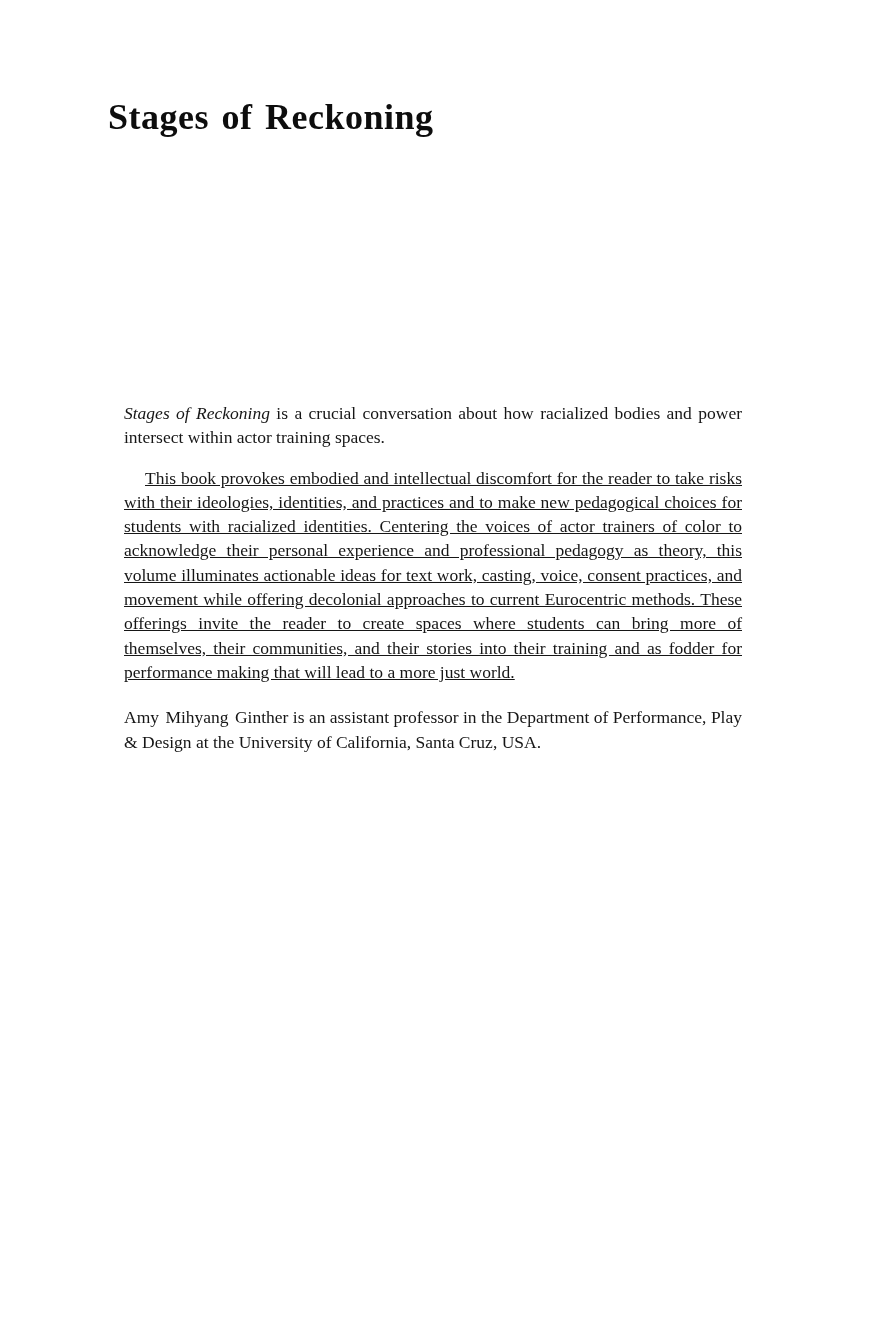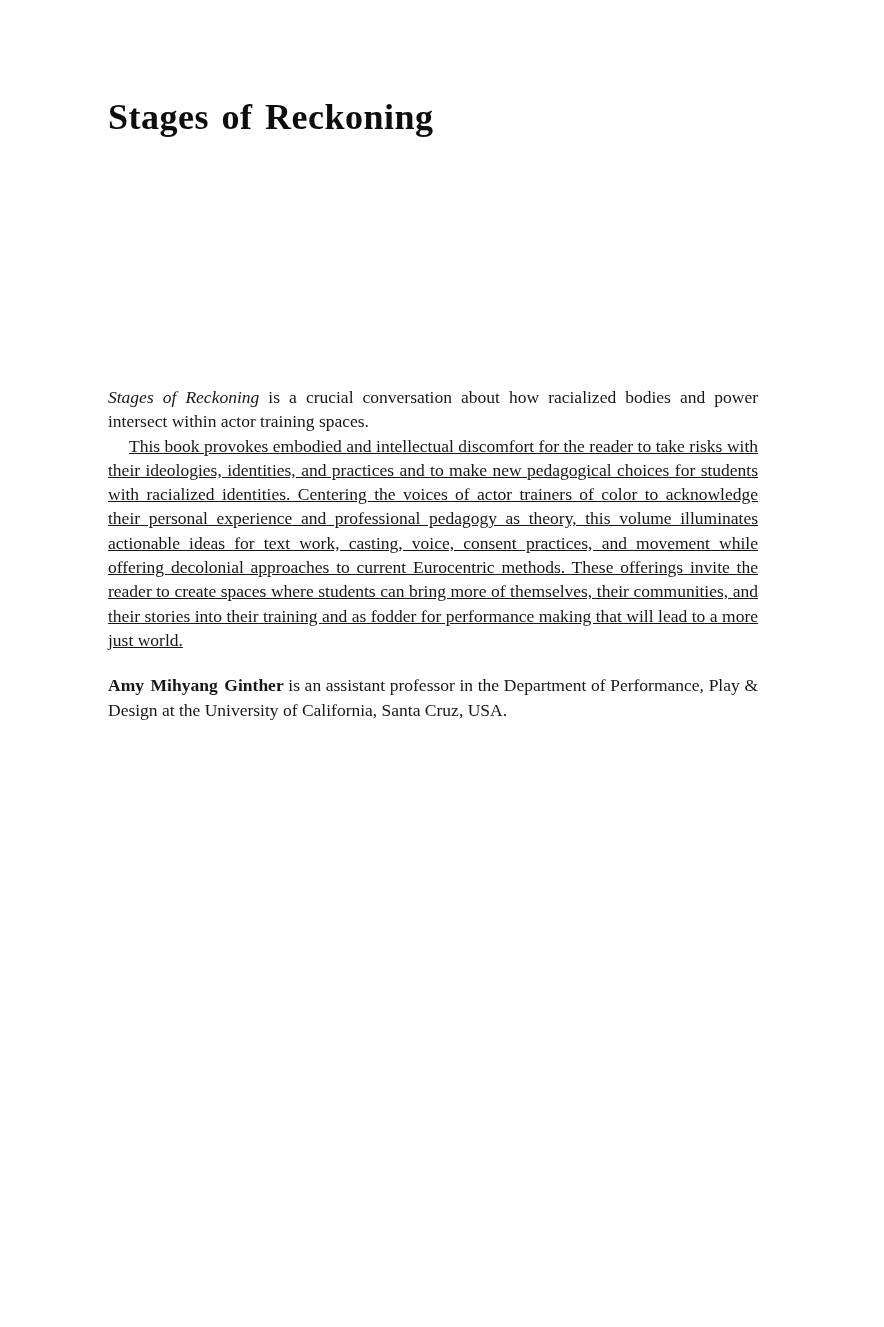--- a/index.html
+++ b/index.html
@@ -36,39 +36,39 @@
     color: #0d0d0d;
     font-family: "Liberation Serif", "DejaVu Serif", serif;
   }
   .body-block {
     position: absolute;
     left: 108px;
     top: 385px;
     width: 650px;
   }
   .body-block p {
-    margin: 0;
+    margin: 16px;
     font-size: 17.5px;
     line-height: 24.3px;
     text-align: justify;
     text-align-last: left;
     color: #161616;
   }
   .body-block p.indent {
     text-indent: 21px;
     text-decoration: underline;
   }
   .body-block p.author-bio {
     margin-top: 21px;
   }
   .lead-italic {
     font-style: italic;
   }
   .lead-bold {
-    font-weight: bold;
+    font-weight: normal;
     word-spacing: 2px;
   }
 </style>
 </head>
 <body>
 
 <div class="page">
 
   <h1 class="book-title">Stages of Reckoning</h1>
 

